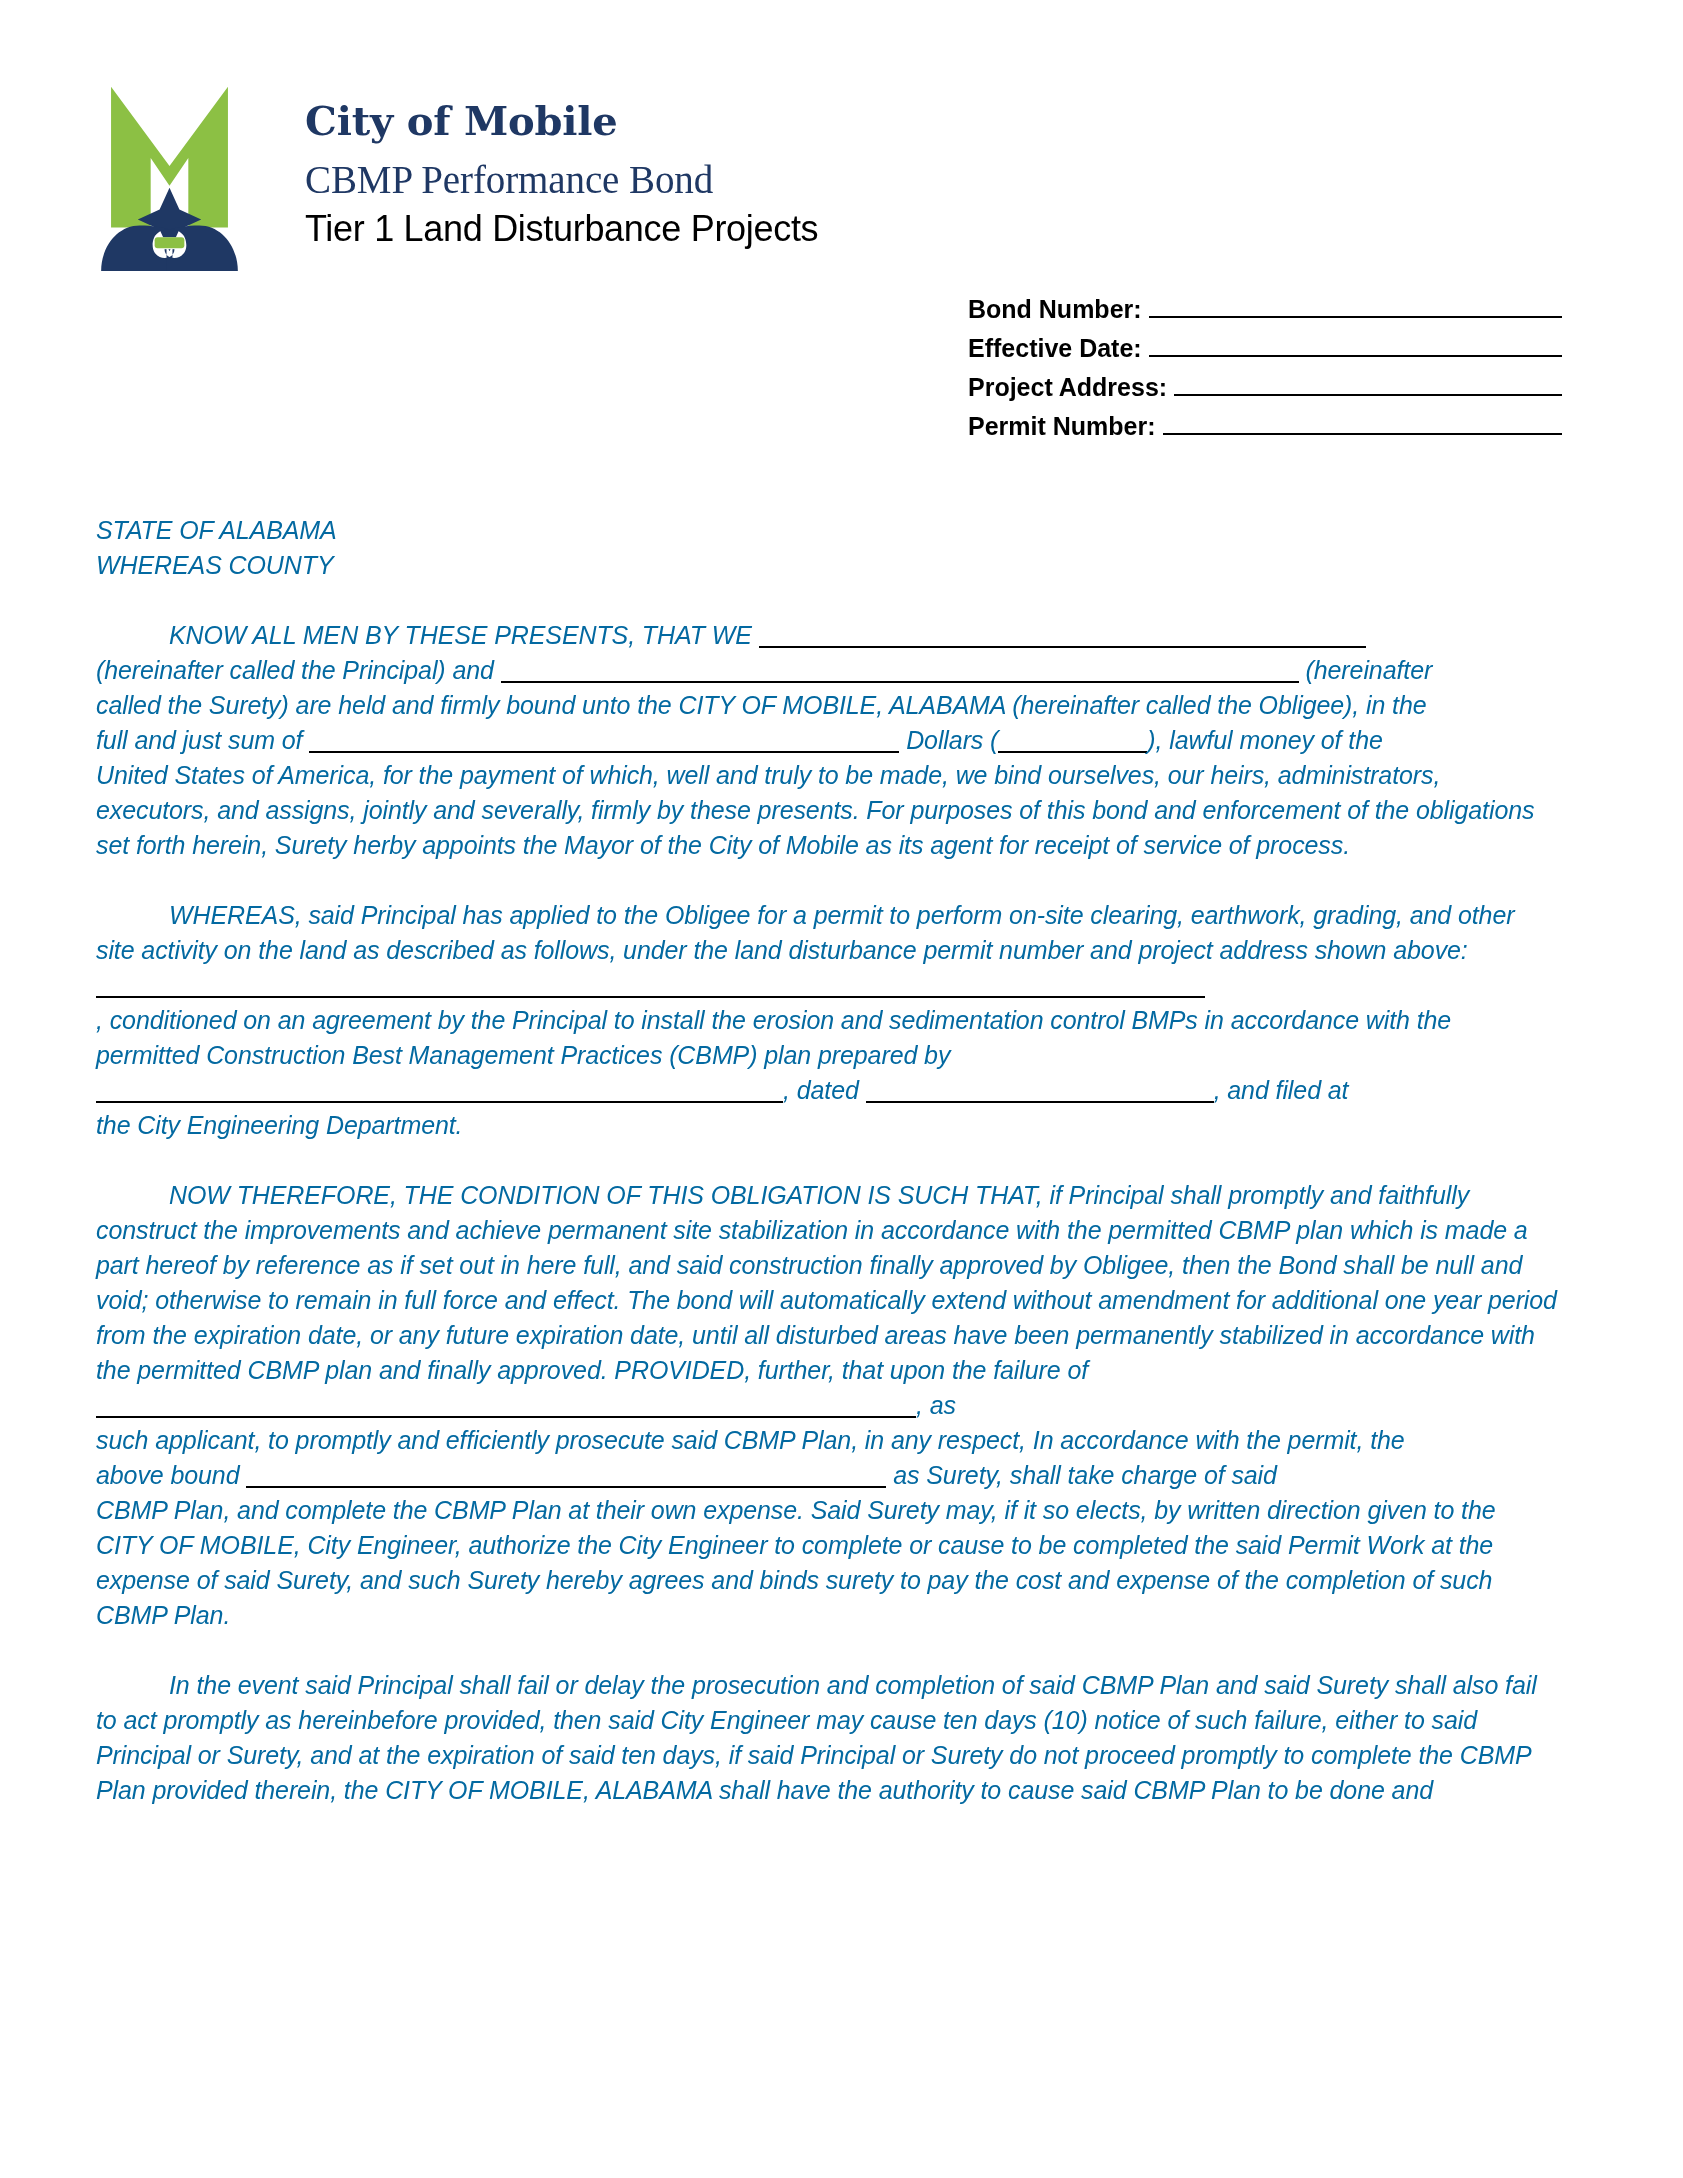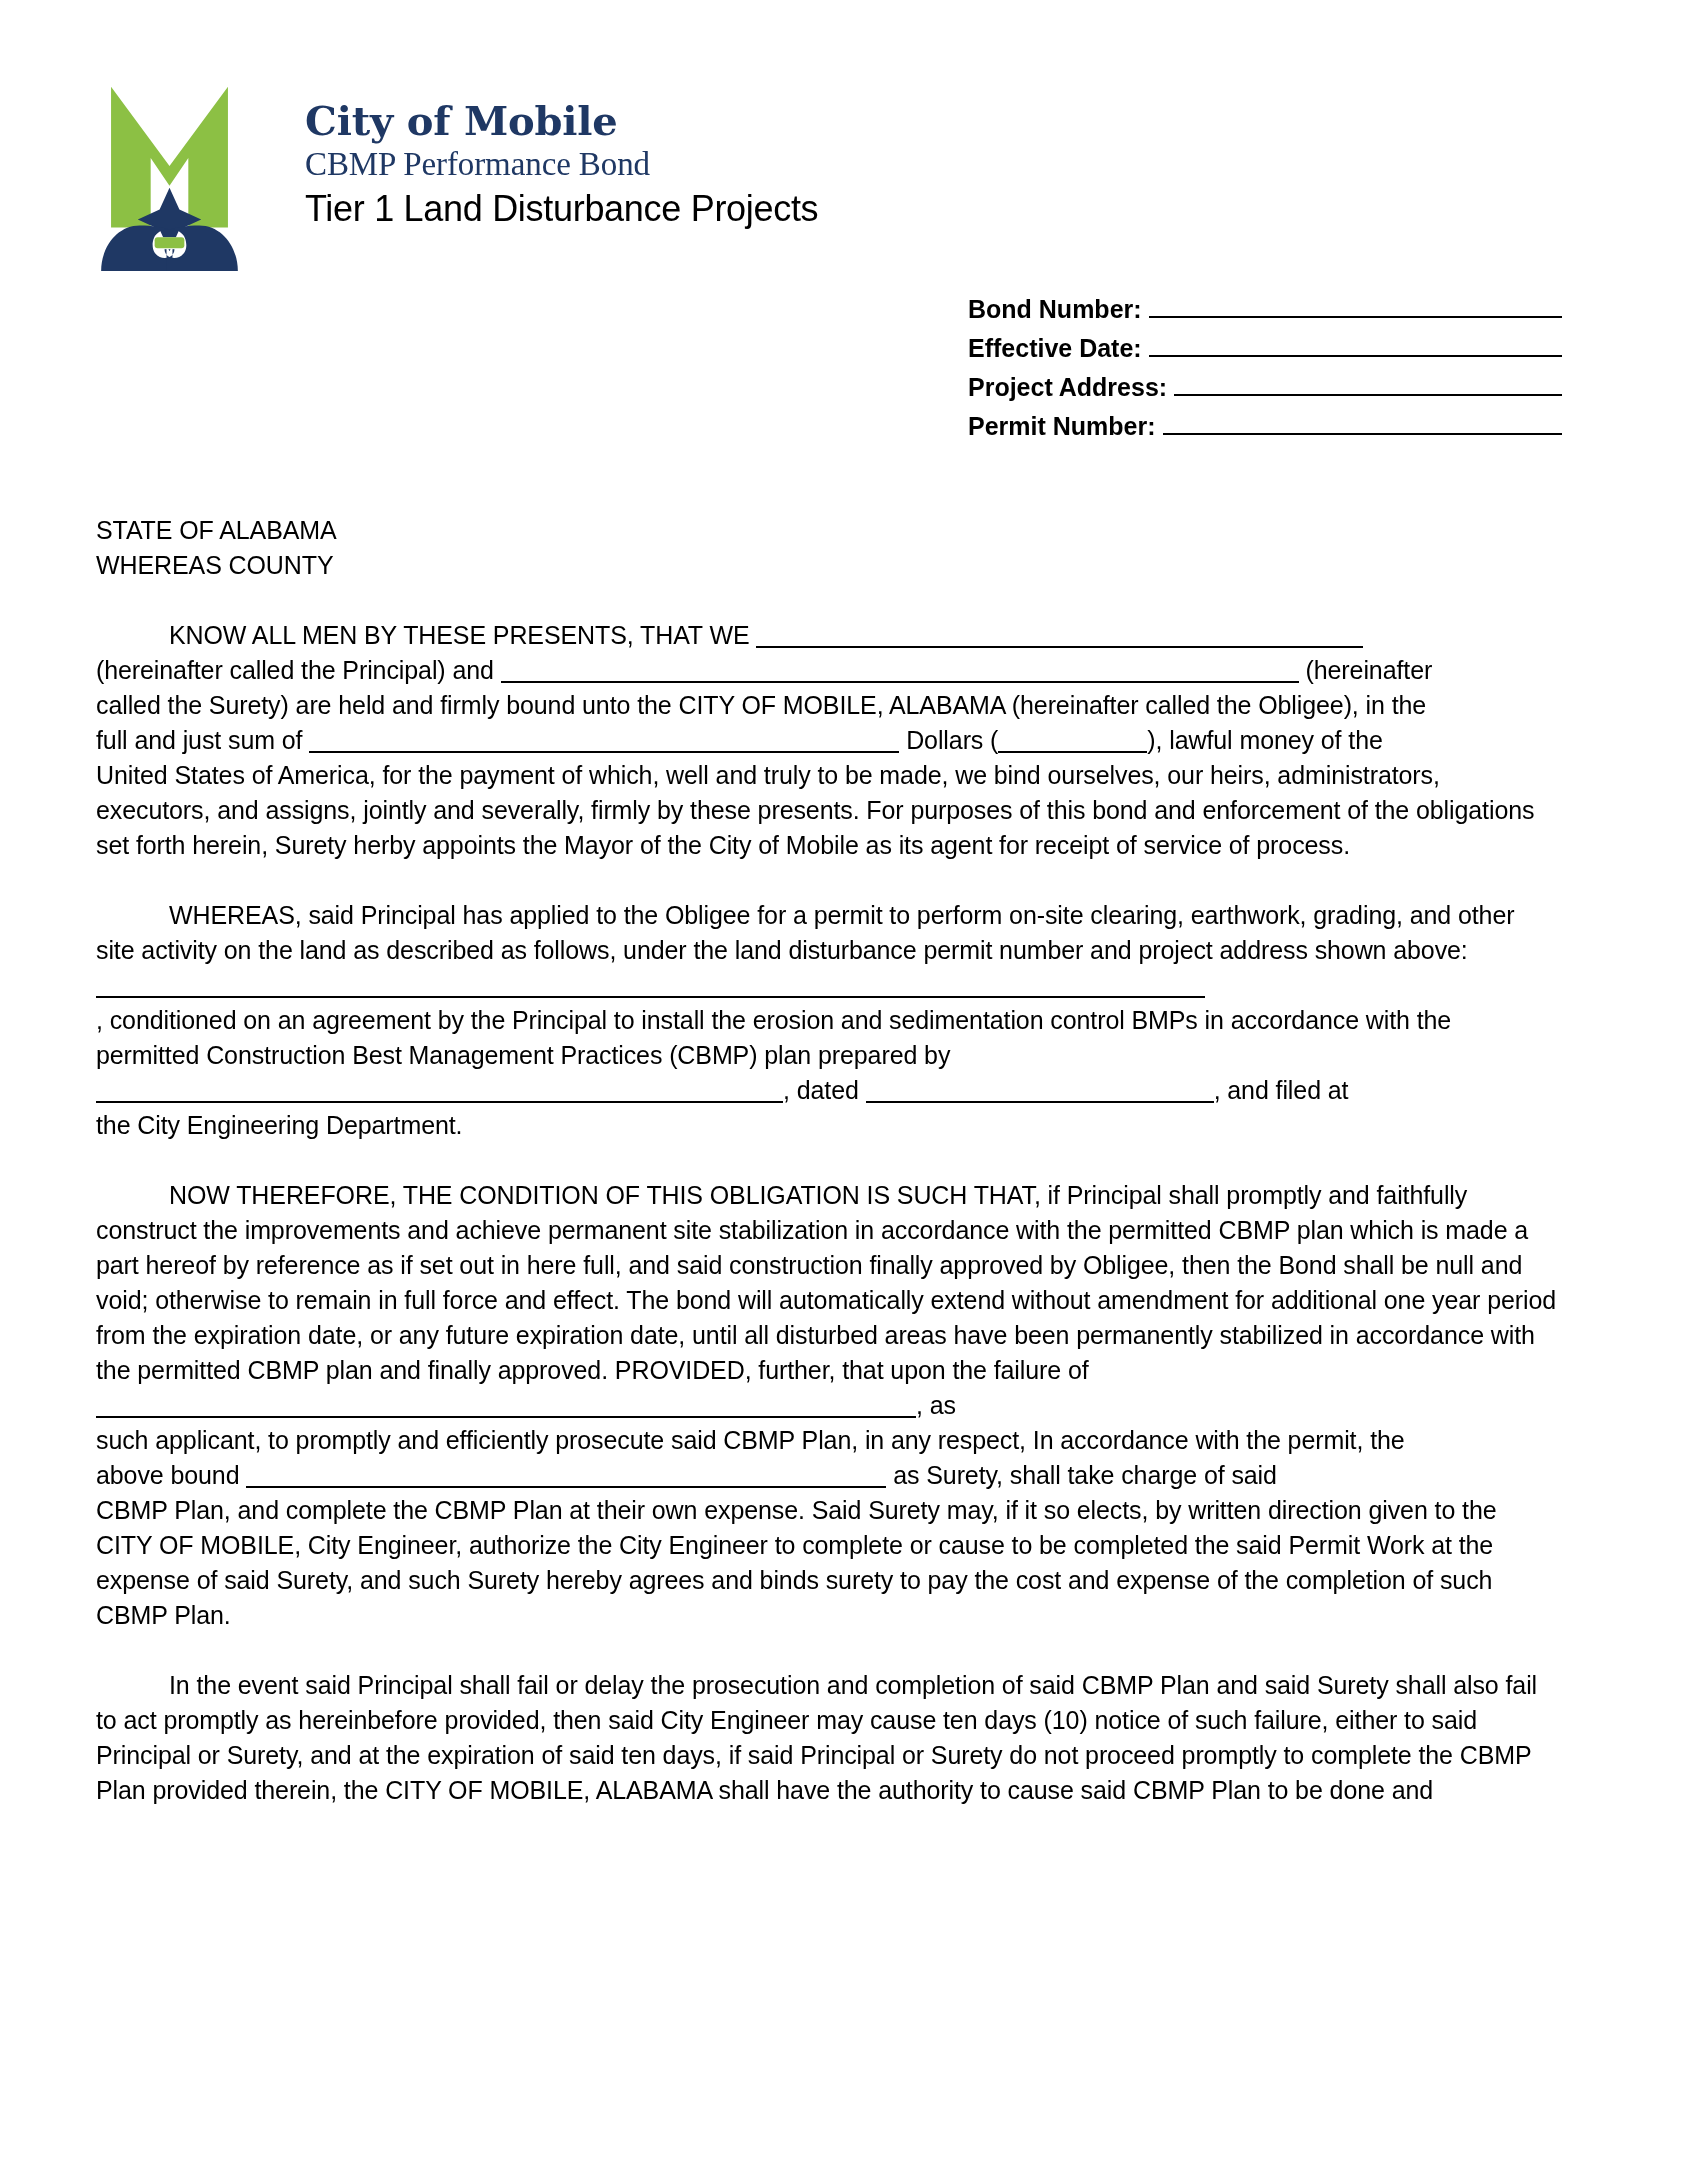--- a/index.html
+++ b/index.html
@@ -44,24 +44,25 @@
     font-family: "DejaVu Serif", "Liberation Serif", serif;
     font-weight: bold;
     font-size: 40px;
     line-height: 1.18;
     color: #1f3864;
     letter-spacing: -0.2px;
   }
   .title-sub {
     font-family: "Liberation Serif", "DejaVu Serif", serif;
     font-weight: normal;
-    font-size: 33px;
+    font-size: 39px;
     line-height: 1.22;
     color: #1f3864;
     letter-spacing: -0.1px;
+    margin-top: 12px;
   }
   .title-tier {
     font-family: "Liberation Sans", sans-serif;
     font-weight: normal;
     font-size: 36px;
     line-height: 1.28;
     color: #000000;
     letter-spacing: -0.3px;
     margin-top: 2px;
   }
@@ -97,23 +98,24 @@
   .body-area {
     position: absolute;
     left: 96px;
     top: 513px;
     width: 1462px;
   }
   .btext {
     font-family: "Liberation Sans", sans-serif;
     font-size: 25px;
     line-height: 35px;
-    color: #000000;
+    color: #0369a1;
     text-align: left;
     letter-spacing: -0.1px;
+    font-style: italic;
   }
   .state-line { font-size: 25px; line-height: 35px; }
   .gap-sm { height: 35px; }
   .gap-md { height: 35px; }
   .para { margin: 0; }
   .indent { display: inline-block; width: 73px; }
 
   
   .blank {
     display: inline-block;

